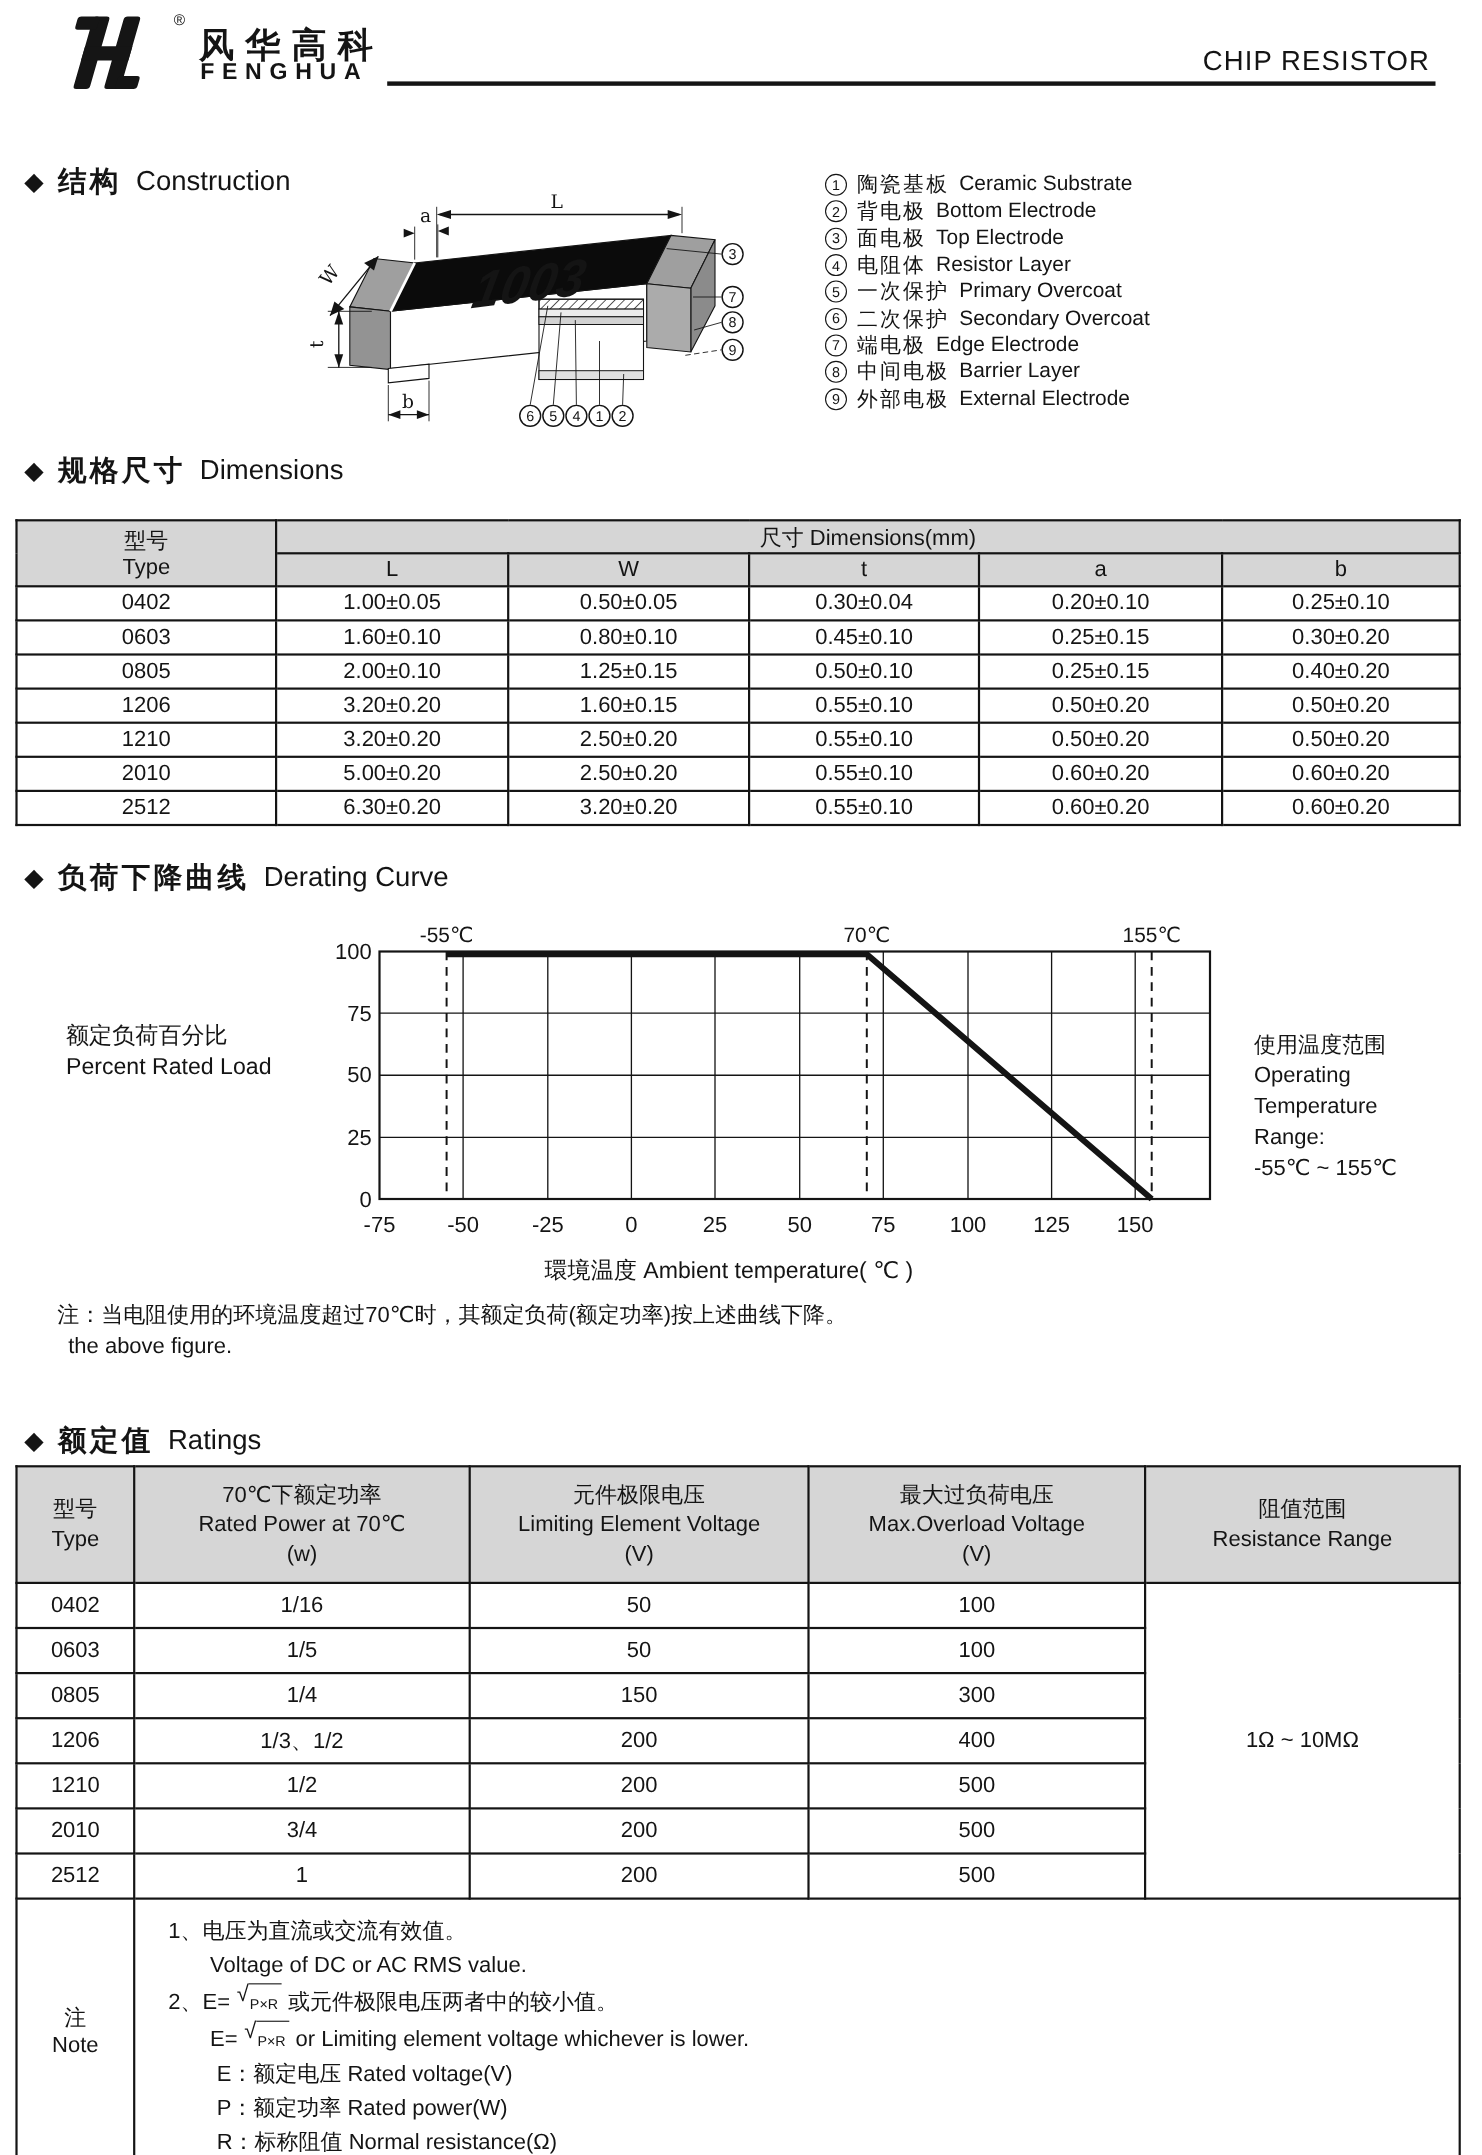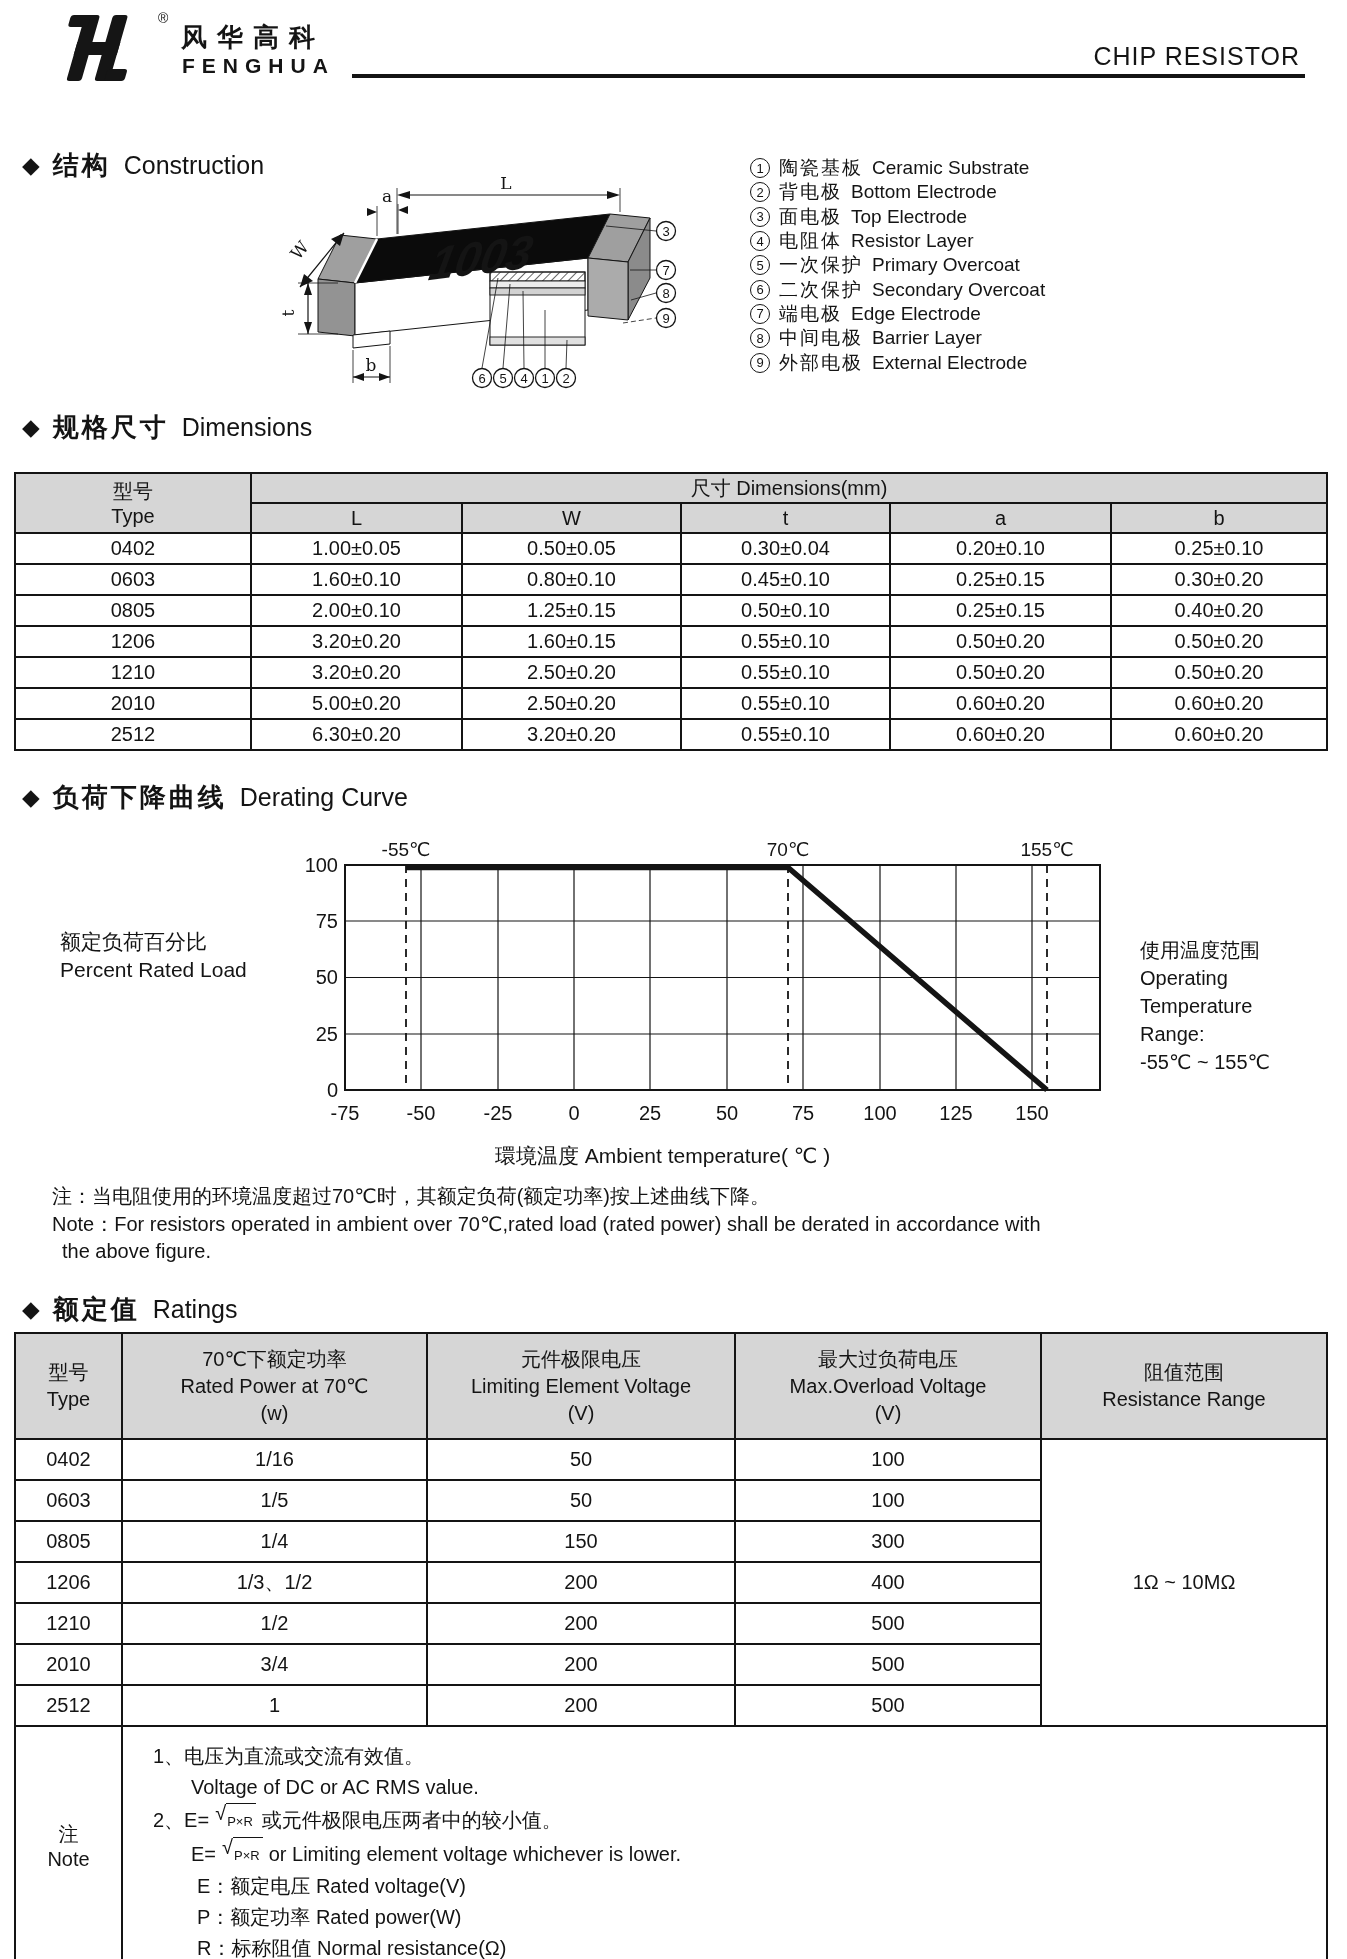--- a/index.html
+++ b/index.html
@@ -4,21 +4,21 @@
 <style>
   * { margin:0; padding:0; box-sizing:border-box; }
   html,body { background:#ffffff; }
   body {
     width:1347px; height:1959px; position:relative; overflow:hidden;
     font-family:"Liberation Sans","DejaVu Sans",sans-serif; color:#141414;
   }
   .abs { position:absolute; }
 
   
-  .logo-cn { font-size:26px; font-weight:bold; letter-spacing:10px; white-space:nowrap; }
+  .logo-cn { font-size:32px; font-weight:bold; letter-spacing:10px; white-space:nowrap; }
   .logo-en { font-size:21px; font-weight:bold; letter-spacing:7px; white-space:nowrap; }
   .reg { font-size:14px; }
   .doc-title { font-size:25px; letter-spacing:1px; text-align:right; }
   .header-rule { background:#141414; }
 
   
   .sec-title { display:flex; align-items:center; gap:13px; white-space:nowrap; }
   .sec-title .diamond { font-size:23px; line-height:1; }
   .sec-title .t-cn { font-size:26px; font-weight:bold; letter-spacing:3px; }
   .sec-title .t-en { font-size:25px; }
@@ -377,21 +377,20 @@
   <div>Operating</div>
   <div>Temperature</div>
   <div>Range:</div>
   <div>-55℃ ~ 155℃</div>
 </div>
 
 <div class="abs axis-block" style="left:495px; top:1142px; width:500px; font-size:21px;">環境温度 Ambient temperature( ℃ )</div>
 
 <div class="abs" style="left:52px; top:1183px;">
   <div class="note-p">注：当电阻使用的环境温度超过70℃时，其额定负荷(额定功率)按上述曲线下降。</div>
-  <div class="note-p">Note：For resistors operated in ambient over 70℃,rated load (rated power) shall be derated in accordance with</div>
   <div class="note-p" style="padding-left:10px;">the above figure.</div>
 </div>
 
 <div class="abs sec-title" style="left:22px; top:1292px;">
   <span class="diamond">◆</span>
   <span class="t-cn">额定值</span>
   <span class="t-en">Ratings</span>
 </div>
 
 <table class="abs" style="left:14px; top:1332px; width:1312px;">

